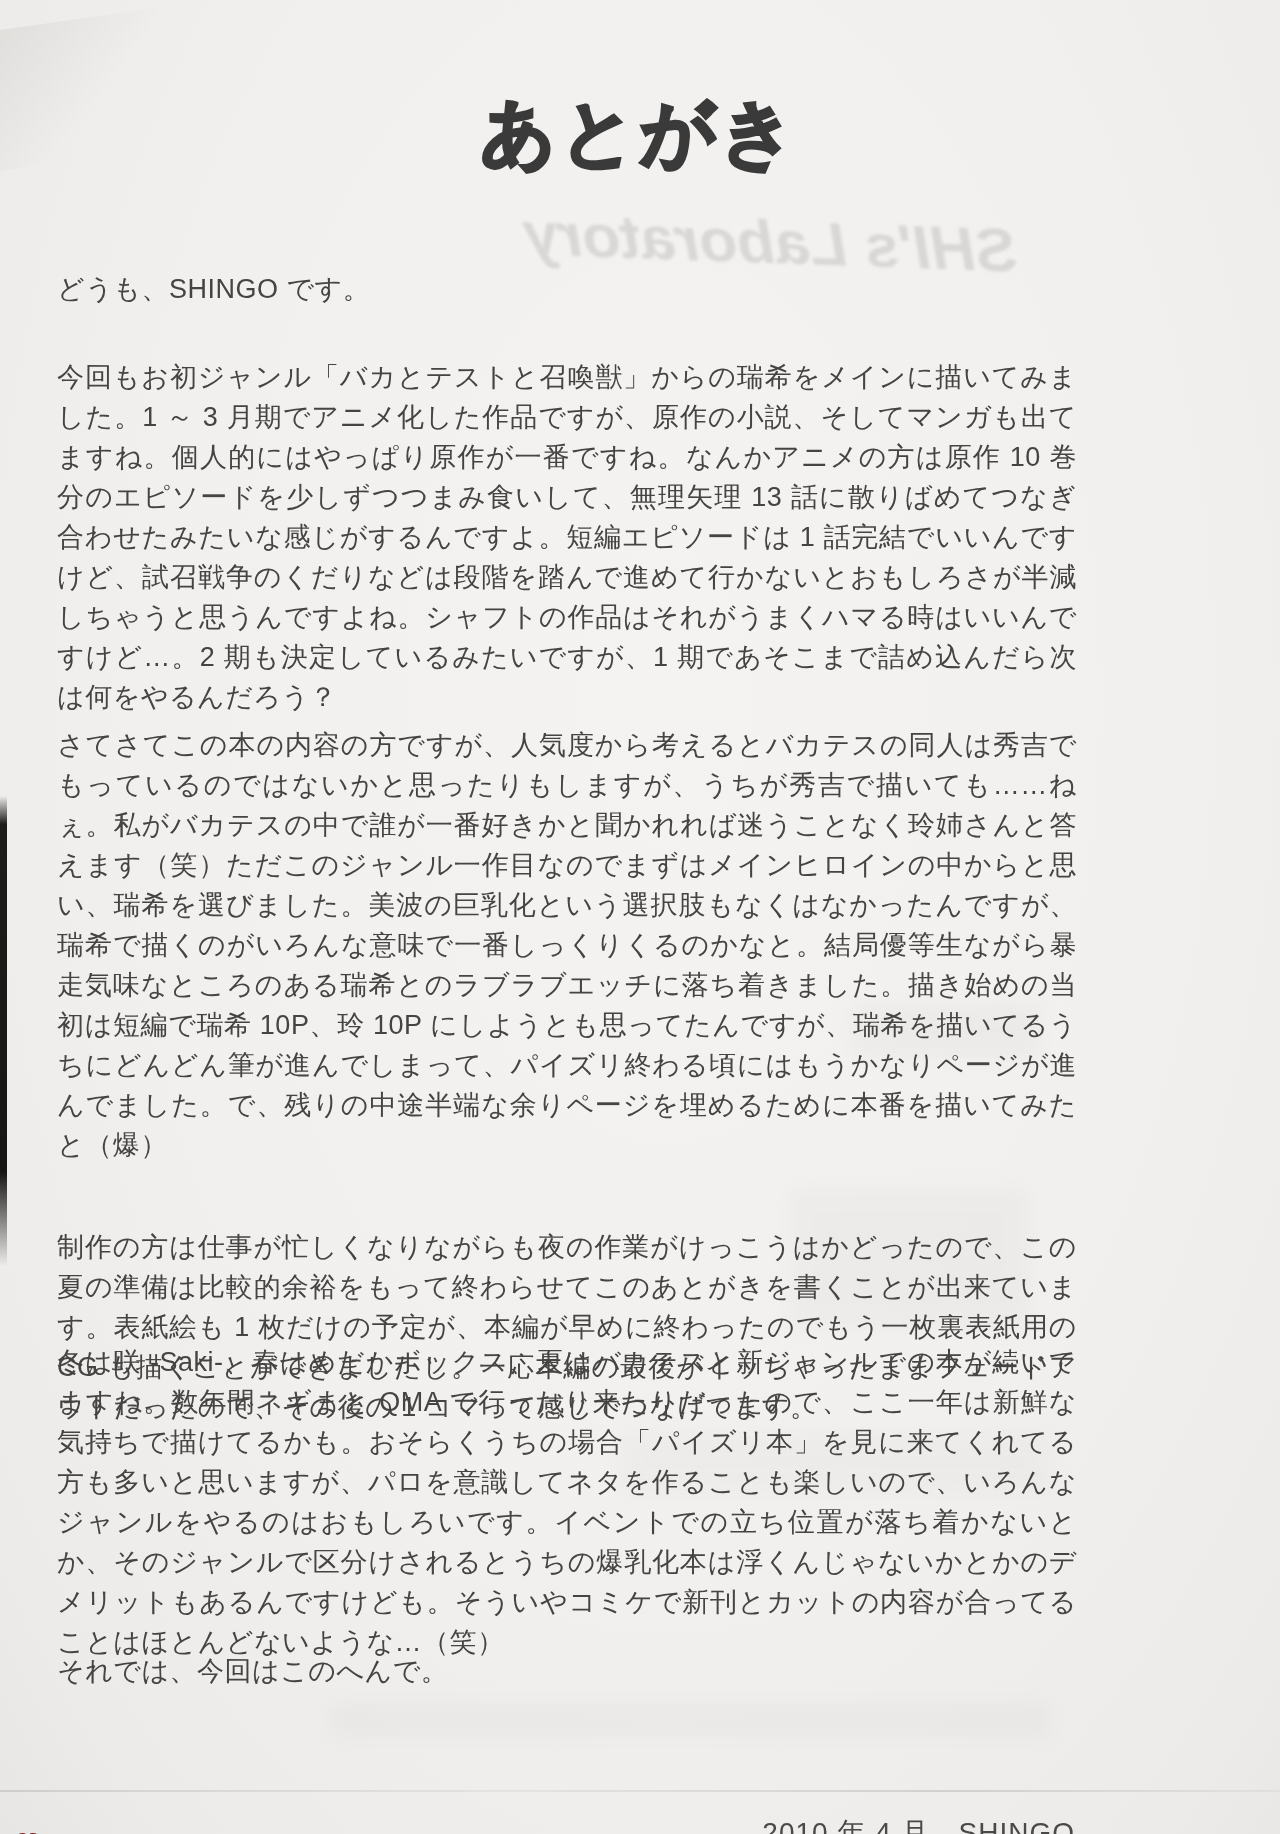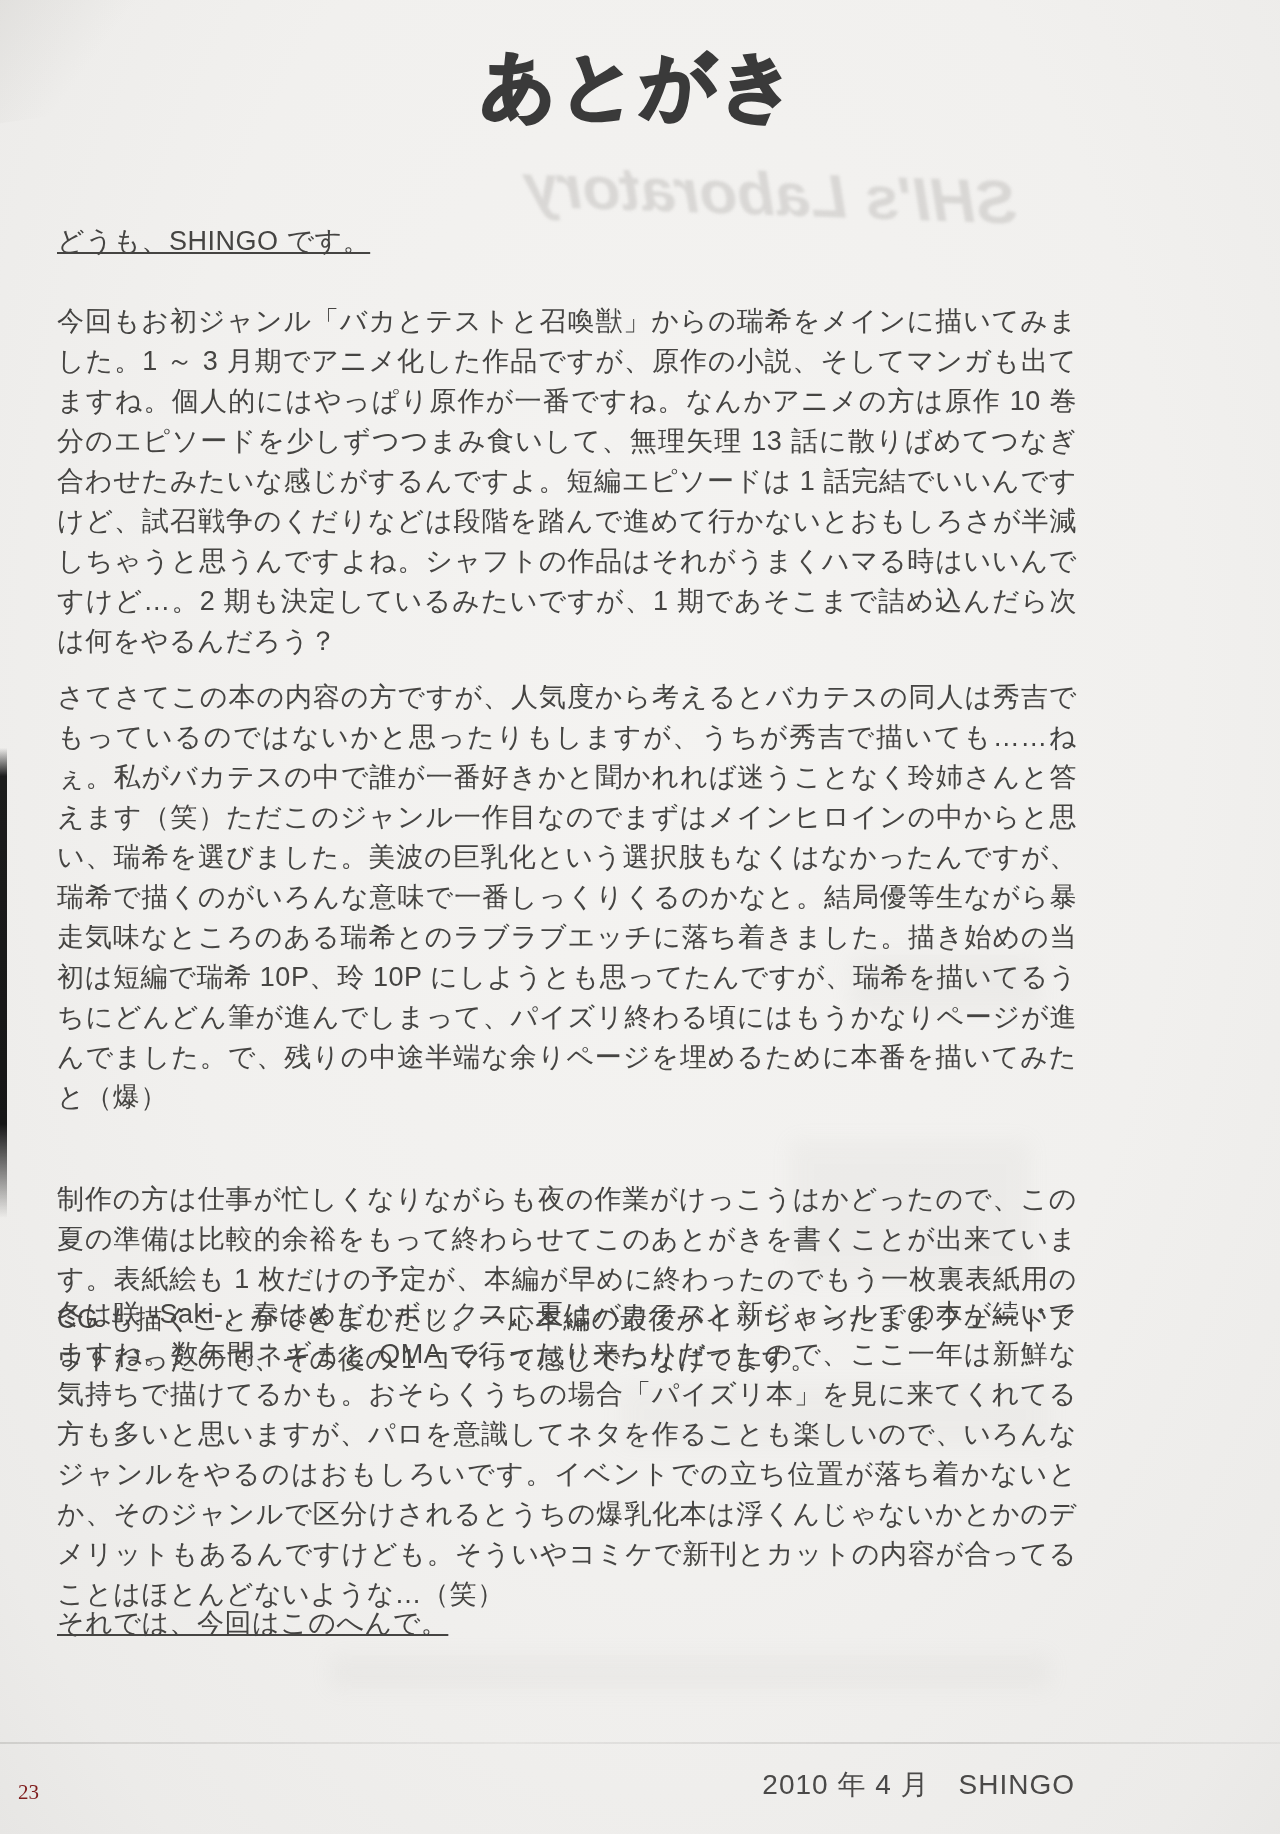--- a/index.html
+++ b/index.html
@@ -1,38 +1,38 @@
 <!DOCTYPE html>
 <html lang="ja"><head>
 <meta charset="utf-8">
 <style>
   html,body{margin:0;padding:0;}
   body{
     width:1280px;height:1834px;position:relative;overflow:hidden;
     font-family:"Liberation Sans","DejaVu Sans",sans-serif;
     background:radial-gradient(ellipse at 52% 38%, #f4f3f1 0%, #f1f0ee 55%, #ecebe9 88%, #e7e6e4 100%);
   }
-  .page{position:absolute;inset:0;}
+  .page{position:absolute;inset:0;margin-top:48px;}
   .title{
     position:absolute;left:0;top:36px;width:1280px;
     text-align:center;
     font-size:74px;font-weight:900;color:#3a3a3a;
     letter-spacing:4px;
     -webkit-text-stroke:3px #3a3a3a;
     paint-order:stroke fill;
   }
   .para{
     position:absolute;left:57px;width:1020px;
     font-size:27px;line-height:40px;color:#454442;
     letter-spacing:0.5px;
     text-align:justify;text-justify:inter-character;
     text-align-last:left;
     white-space:pre-line;
   }
-  .single{text-align:right;text-decoration:underline;}
+  .single{text-align:right;}
   .signoff{
     position:absolute;left:57px;top:1766px;width:1018px;
     font-size:28px;color:#4a4948;text-align:right;letter-spacing:1px;
   }
   .pagenum{
     position:absolute;left:18px;top:1780px;
     font-family:"Liberation Serif","DejaVu Serif",serif;
     font-size:21px;color:#7f1d1d;
   }
   
@@ -76,21 +76,21 @@
   <div class="ghost-title">SHI's Laboratory</div>
   <div class="ghost-blob gb1"></div>
   <div class="ghost-blob gb2"></div>
   <div class="ghost-blob gb3"></div>
   <div class="ghost-blob gb4"></div>
 
   <div class="title">あとがき</div>
 
   <div class="para single" style="top:221px;">どうも、SHINGO です。</div>
 
-  <div class="para" style="top:301px;">今回もお初ジャンル「バカとテストと召喚獣」からの瑞希をメインに描いてみました。1 ～ 3 月期でアニメ化した作品ですが、原作の小説、そしてマンガも出てますね。個人的にはやっぱり原作が一番ですね。なんかアニメの方は原作 10 巻分のエピソードを少しずつつまみ食いして、無理矢理 13 話に散りばめてつなぎ合わせたみたいな感じがするんですよ。短編エピソードは 1 話完結でいいんですけど、試召戦争のくだりなどは段階を踏んで進めて行かないとおもしろさが半減しちゃうと思うんですよね。シャフトの作品はそれがうまくハマる時はいいんですけど…。2 期も決定しているみたいですが、1 期であそこまで詰め込んだら次は何をやるんだろう？</div>
+  <div class="para" style="top:309px;">今回もお初ジャンル「バカとテストと召喚獣」からの瑞希をメインに描いてみました。1 ～ 3 月期でアニメ化した作品ですが、原作の小説、そしてマンガも出てますね。個人的にはやっぱり原作が一番ですね。なんかアニメの方は原作 10 巻分のエピソードを少しずつつまみ食いして、無理矢理 13 話に散りばめてつなぎ合わせたみたいな感じがするんですよ。短編エピソードは 1 話完結でいいんですけど、試召戦争のくだりなどは段階を踏んで進めて行かないとおもしろさが半減しちゃうと思うんですよね。シャフトの作品はそれがうまくハマる時はいいんですけど…。2 期も決定しているみたいですが、1 期であそこまで詰め込んだら次は何をやるんだろう？</div>
 
   <div class="para" style="top:677px;">さてさてこの本の内容の方ですが、人気度から考えるとバカテスの同人は秀吉でもっているのではないかと思ったりもしますが、うちが秀吉で描いても……ねぇ。私がバカテスの中で誰が一番好きかと聞かれれば迷うことなく玲姉さんと答えます（笑）ただこのジャンル一作目なのでまずはメインヒロインの中からと思い、瑞希を選びました。美波の巨乳化という選択肢もなくはなかったんですが、瑞希で描くのがいろんな意味で一番しっくりくるのかなと。結局優等生ながら暴走気味なところのある瑞希とのラブラブエッチに落ち着きました。描き始めの当初は短編で瑞希 10P、玲 10P にしようとも思ってたんですが、瑞希を描いてるうちにどんどん筆が進んでしまって、パイズリ終わる頃にはもうかなりページが進んでました。で、残りの中途半端な余りページを埋めるために本番を描いてみたと（爆）</div>
 
   <div class="para" style="top:1179px;">制作の方は仕事が忙しくなりながらも夜の作業がけっこうはかどったので、この夏の準備は比較的余裕をもって終わらせてこのあとがきを書くことが出来ています。表紙絵も 1 枚だけの予定が、本編が早めに終わったのでもう一枚裏表紙用の CG も描くことができましたし。一応本編の最後がイッちゃったままフェードアウトだったので、その後の 1 コマって感じでつなげてます。</div>
 
   <div class="para" style="top:1294px;">冬は咲 -Saki-、春はめだかボックス、夏はバカテスと新ジャンルでの本が続いてますね。数年間ネギまと QMA で行ったり来たりだったので、ここ一年は新鮮な気持ちで描けてるかも。おそらくうちの場合「パイズリ本」を見に来てくれてる方も多いと思いますが、パロを意識してネタを作ることも楽しいので、いろんなジャンルをやるのはおもしろいです。イベントでの立ち位置が落ち着かないとか、そのジャンルで区分けされるとうちの爆乳化本は浮くんじゃないかとかのデメリットもあるんですけども。そういやコミケで新刊とカットの内容が合ってることはほとんどないような…（笑）</div>
 
   <div class="para single" style="top:1603px;">それでは、今回はこのへんで。</div>
 
   <div class="signoff">2010 年 4 月　SHINGO</div>

